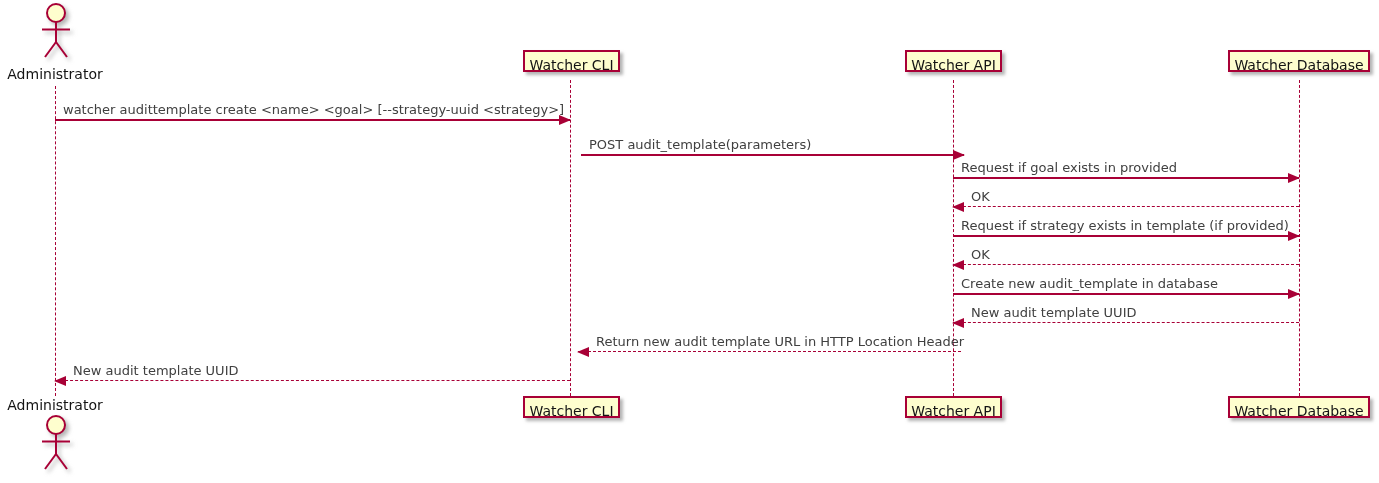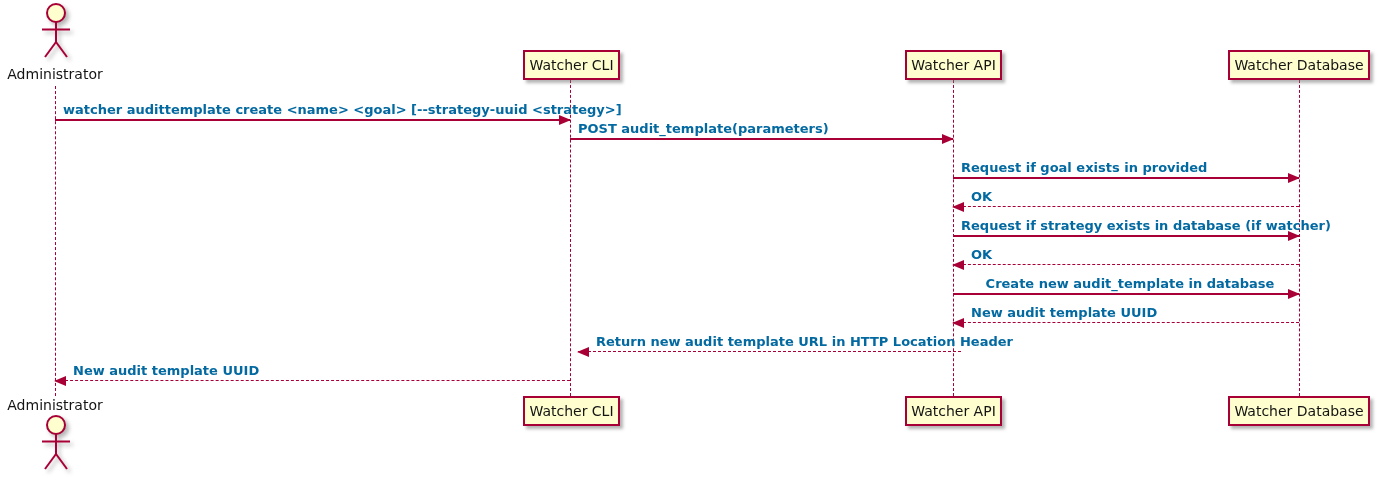--- a/index.html
+++ b/index.html
@@ -11,40 +11,40 @@
     color:#141414;
     overflow:hidden;
   }
   
   .lifeline{
     position:absolute;width:0;
     border-left:1px dashed #A80036;
   }
   
   .pbox{
-    position:absolute;height:30px;line-height:27px;
+    position:absolute;height:22px;line-height:27px;
     box-sizing:border-box;
     background:#FEFECE;
     border:2px solid #A80036;
     box-shadow:3px 3px 3px rgba(120,120,120,.55);
     text-align:center;
     font-size:14px;
     white-space:nowrap;
   }
   
   .actor-svg{position:absolute;filter:drop-shadow(3px 3px 2px rgba(120,120,120,.55));}
   .actor-label{
     position:absolute;width:110px;text-align:center;
     font-size:14px;height:16px;line-height:16px;white-space:nowrap;
   }
   
   .msg{position:absolute;}
   .msg-label{
     font-size:13px;height:15px;line-height:15px;
-    margin:0 0 2px 8px;white-space:nowrap;color:#0369a1;font-weight:bold;
+    margin:0 0 2px 8px;white-space:nowrap;color:#404040;
   }
   .msg.return .msg-label{margin-left:18px;}
   .msg-line{position:relative;height:0;border-top:2px solid #A80036;}
   .msg.return .msg-line{border-top:1px dashed #A80036;}
   .head{position:absolute;width:0;height:0;top:-6px;}
   .head.right{
     right:-1px;
     border-left:12px solid #A80036;
     border-top:5px solid transparent;
     border-bottom:5px solid transparent;
@@ -80,21 +80,21 @@
   <div class="pbox" style="left:905px;top:50px;width:97px;">Watcher API</div>
   <div class="pbox" style="left:1228px;top:50px;width:142px;">Watcher Database</div>
 
   <div class="msg" style="left:55px;top:102px;width:515px;">
     <div class="msg-label">watcher audittemplate create &lt;name&gt; &lt;goal&gt; [--strategy-uuid &lt;strategy&gt;]</div>
     <div class="msg-line">
         <div class="head right"></div>
       </div>
   </div>
 
-  <div class="msg" style="left:570px;top:121px;width:383px;">
+  <div class="msg" style="left:570px;top:137px;width:383px;padding-left:11px;">
     <div class="msg-label">POST audit_template(parameters)</div>
     <div class="msg-line">
         <div class="head right"></div>
       </div>
   </div>
 
   <div class="msg" style="left:953px;top:160px;width:346px;">
     <div class="msg-label">Request if goal exists in provided</div>
     <div class="msg-line">
         <div class="head right"></div>
@@ -102,34 +102,34 @@
   </div>
 
   <div class="msg return" style="left:953px;top:189px;width:346px;">
     <div class="msg-label">OK</div>
     <div class="msg-line">
         <div class="head left"></div>
       </div>
   </div>
 
   <div class="msg" style="left:953px;top:218px;width:346px;">
-    <div class="msg-label">Request if strategy exists in database (if watcher)</div>
+    <div class="msg-label">Request if strategy exists in template (if provided)</div>
     <div class="msg-line">
         <div class="head right"></div>
       </div>
   </div>
 
   <div class="msg return" style="left:953px;top:247px;width:346px;">
     <div class="msg-label">OK</div>
     <div class="msg-line">
         <div class="head left"></div>
       </div>
   </div>
 
-  <div class="msg" style="left:953px;top:276px;width:346px;text-align:center;">
+  <div class="msg" style="left:953px;top:276px;width:346px;">
     <div class="msg-label">Create new audit_template in database</div>
     <div class="msg-line">
         <div class="head right"></div>
       </div>
   </div>
 
   <div class="msg return" style="left:953px;top:305px;width:346px;">
     <div class="msg-label">New audit template UUID</div>
     <div class="msg-line">
         <div class="head left"></div>

